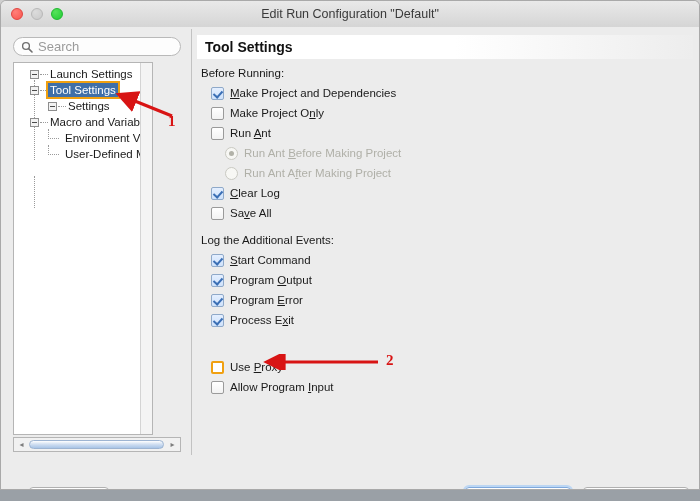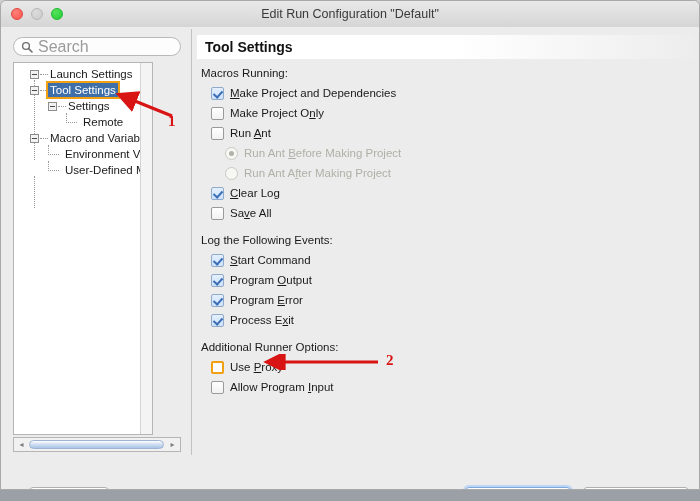--- a/index.html
+++ b/index.html
@@ -73,21 +73,21 @@
     background: #fdfdfd;
     border: 1px solid #b9b9b9;
     border-radius: 10px;
     box-sizing: border-box;
   }
   .search-icon {
     position: absolute; left: 7px; top: 3px; width: 12px; height: 12px;
   }
   .search-placeholder {
     position: absolute; left: 24px; top: 0; height: 17px; line-height: 18px;
-    font-size: 16px; color: #9b9b9b;
+    font-size: 13px; color: #9b9b9b;
   }
 
   .tree-panel {
     position: absolute; left: 4px; top: 29px; width: 140px; height: 373px;
     background: #ffffff;
     border: 1px solid #b5b5b5;
     box-sizing: border-box;
     overflow: hidden;
   }
   .tree-inner { position: absolute; left: 0; top: 3px; width: 100%; }
@@ -301,24 +301,20 @@
             <div class="dash" style="left:26px; width:8px;"></div>
             <div class="tlabel" style="left:33px;">Tool Settings</div>
           </div>
 
           <div class="tnode">
             <div class="toggle" style="left:34px;"></div>
             <div class="dash" style="left:44px; width:8px;"></div>
             <div class="tlabel" style="left:51px;">Settings</div>
           </div>
 
-          <div class="tnode">
-            <div class="elbow" style="left:52px; top:-1px;"></div>
-            <div class="tlabel" style="left:66px;">Remote</div>
-          </div>
 
           <div class="tnode">
             <div class="toggle" style="left:16px;"></div>
             <div class="dash" style="left:26px; width:8px;"></div>
             <div class="tlabel" style="left:33px;">Macro and Variable Definiti</div>
           </div>
 
           <div class="tnode">
             <div class="elbow" style="left:34px; top:-1px;"></div>
             <div class="tlabel" style="left:48px;">Environment Variables</div>
@@ -341,21 +337,21 @@
     </div>
 
     <div class="divider"></div>
 
     <div class="right-pane">
 
       <div class="panel-header">
         <div class="ph-text">Tool Settings</div>
       </div>
 
-      <div class="group-title" style="left:4px; top:34px;">Macros Running:</div>
+      <div class="group-title" style="left:4px; top:34px;">Before Running:</div>
 
       <div class="opt-row" style="left:14px; top:52px;">
         <span class="cbox checked"></span>
         <span class="lbl"><span class="u">M</span>ake Project and Dependencies</span>
       </div>
 
       <div class="opt-row" style="left:14px; top:72px;">
         <span class="cbox"></span>
         <span class="lbl">Make Project O<span class="u">n</span>ly</span>
       </div>
@@ -378,21 +374,21 @@
       <div class="opt-row" style="left:14px; top:152px;">
         <span class="cbox checked"></span>
         <span class="lbl"><span class="u">C</span>lear Log</span>
       </div>
 
       <div class="opt-row" style="left:14px; top:172px;">
         <span class="cbox"></span>
         <span class="lbl">Sa<span class="u">v</span>e All</span>
       </div>
 
-      <div class="group-title" style="left:4px; top:201px;">Log the Following Events:</div>
+      <div class="group-title" style="left:4px; top:201px;">Log the Additional Events:</div>
 
       <div class="opt-row" style="left:14px; top:219px;">
         <span class="cbox checked"></span>
         <span class="lbl"><span class="u">S</span>tart Command</span>
       </div>
 
       <div class="opt-row" style="left:14px; top:239px;">
         <span class="cbox checked"></span>
         <span class="lbl">Program <span class="u">O</span>utput</span>
       </div>
@@ -400,21 +396,20 @@
       <div class="opt-row" style="left:14px; top:259px;">
         <span class="cbox checked"></span>
         <span class="lbl">Program <span class="u">E</span>rror</span>
       </div>
 
       <div class="opt-row" style="left:14px; top:279px;">
         <span class="cbox checked"></span>
         <span class="lbl">Process E<span class="u">x</span>it</span>
       </div>
 
-      <div class="group-title" style="left:4px; top:308px;">Additional Runner Options:</div>
 
       <div class="opt-row" style="left:14px; top:326px;">
         <span class="cbox focused"></span>
         <span class="lbl">Use <span class="u">P</span>roxy</span>
       </div>
 
       <div class="opt-row" style="left:14px; top:346px;">
         <span class="cbox"></span>
         <span class="lbl">Allow Program <span class="u">I</span>nput</span>
       </div>

